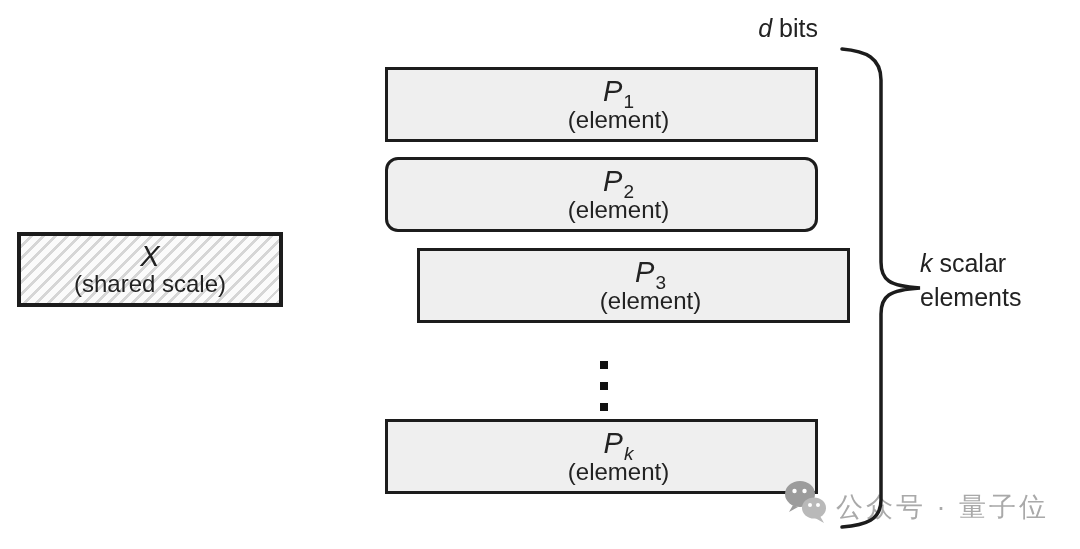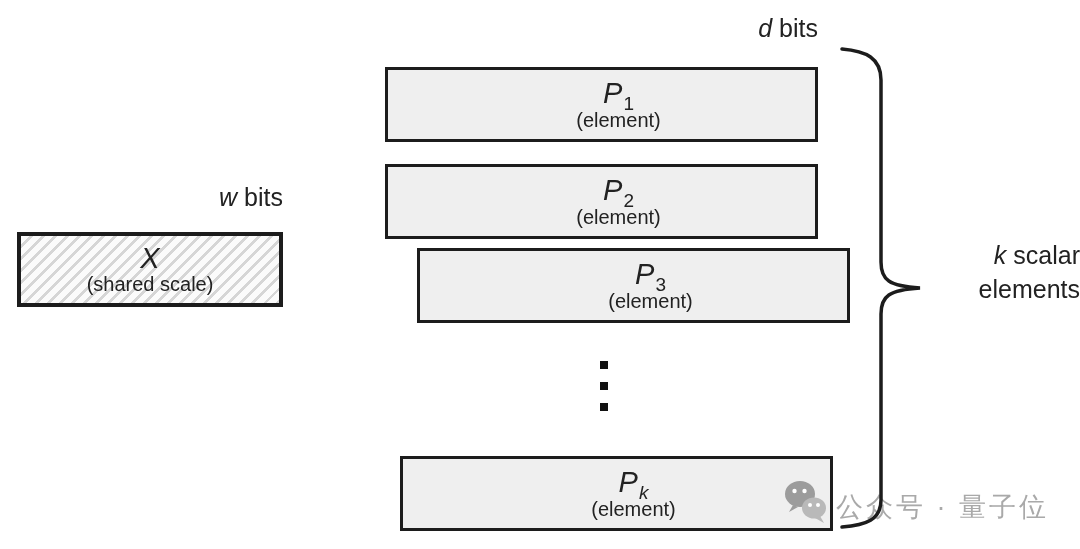--- a/index.html
+++ b/index.html
@@ -31,37 +31,37 @@
     width: 266px; height: 75px;
     box-sizing: border-box;
     border: 4px solid #1c1c1c;
     background: repeating-linear-gradient(135deg,
       #fbfbfb 0px, #fbfbfb 6px,
       #d6d6d6 6px, #d6d6d6 8.5px);
     display: flex; flex-direction: column;
     align-items: center; justify-content: center;
   }
   .hatch-box .box-title { font-size: 29px; line-height: 1.0; }
-  .box-caption { font-size: 20px; line-height: 1.1; }
+  .box-caption { font-size: 24px; line-height: 1.1; }
 
   
   .ebox {
     position: absolute;
     left: 385px;
     width: 433px; height: 75px;
     box-sizing: border-box;
     border: 3px solid #1c1c1c;
     background: #efefef;
     display: flex; flex-direction: column;
     align-items: center; justify-content: center; padding-left: 34px;
   }
   .ebox-1 { top: 67px; }
-  .ebox-2 { top: 164px; }
+  .ebox-2 { top: 157px; border-radius: 13px; }
   .ebox-3 { top: 248px; margin-left: 32px; }
-  .ebox-k { top: 456px; margin-left: 15px; }
+  .ebox-k { top: 419px; }
   .ebox .box-title { font-size: 29px; line-height: 1.05; font-style: italic; }
   .sub {
     font-size: 19px;
     font-style: normal;
     position: relative;
     top: 7px;
     margin-left: 1px;
   }
   .sub.italic { font-style: italic; }
 
@@ -74,22 +74,22 @@
   .dot { width: 8px; height: 8px; background: #111111; }
 
   
   .brace-svg {
     position: absolute; left: 0; top: 0;
     pointer-events: none;
     z-index: 5;
   }
   .k-label {
     position: absolute;
-    left: 920px; top: 239px; width: 160px;
-    text-align: right;
+    left: 920px; top: 247px; width: 160px;
+    text-align: left;
     font-size: 25px;
     line-height: 1.34;
   }
 
   
   .wechat-logo { position: absolute; left: 781px; top: 479px; z-index: 3; }
   .watermark-text {
     position: absolute;
     left: 836px; top: 489px;
     font-size: 27px;
@@ -98,24 +98,20 @@
     font-family: "Liberation Sans", "DejaVu Sans", sans-serif;
     white-space: nowrap;
     z-index: 2;
   }
 </style>
 </head>
 <body>
 
 <div class="canvas">
 
-  <div class="side-label w-label">
-    <span class="var">w</span>
-    <span>bits</span>
-  </div>
 
   <div class="hatch-box">
     <div class="box-title">
       <span class="var">X</span>
     </div>
     <div class="box-caption">(shared scale)</div>
   </div>
 
   <div class="side-label d-label">
     <span class="var">d</span>

